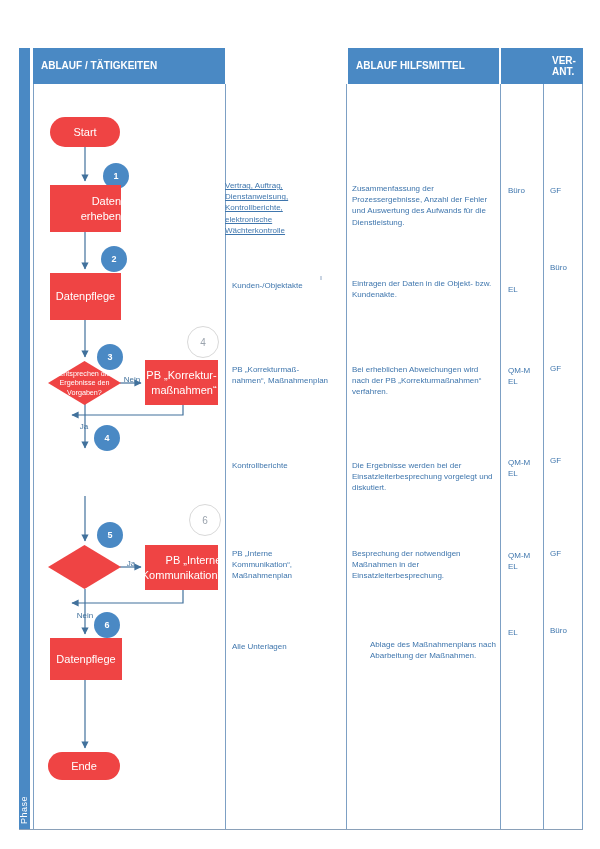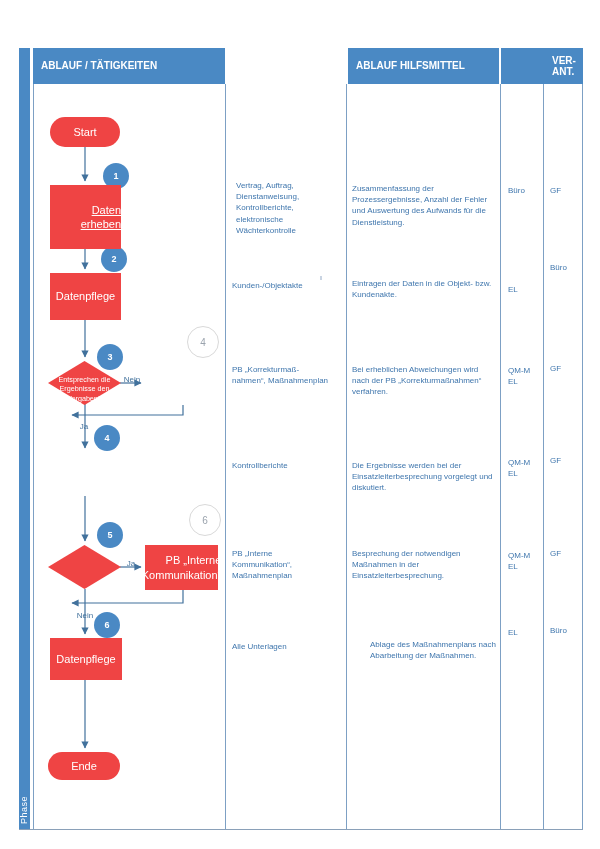--- a/index.html
+++ b/index.html
@@ -23,21 +23,21 @@
   
   .vline{width:1px;top:84px;height:746px;background:#7da0c4;}
   .hline{left:19px;top:829px;width:564px;height:1px;background:#8aa0b8;}
 
   
   .shape{background:#ef4444;color:#fff;display:flex;align-items:center;justify-content:center;
          text-align:right;font-size:11px;line-height:1.3;z-index:3;}
   .stadium{border-radius:15px;}
   .diamond{clip-path:polygon(50% 0,100% 50%,50% 100%,0 50%);z-index:3;}
   .dtext{color:#fff;display:flex;align-items:center;justify-content:center;text-align:center;
-         font-size:7.2px;line-height:1.3;z-index:4;background:transparent;margin-top:6px;}
+         font-size:7.2px;line-height:1.3;z-index:4;background:transparent;}
   .badge{width:26px;height:26px;border-radius:50%;background:#4a89c4;color:#fff;
          font-size:9px;font-weight:bold;display:flex;align-items:center;justify-content:center;z-index:2;}
   .obadge{width:32px;height:32px;border-radius:50%;background:#fff;border:1px solid #d9d9d9;
           color:#9aa3ad;font-size:10px;display:flex;align-items:center;justify-content:center;
           box-sizing:border-box;z-index:1;}
   .flowlabel{color:#41719c;font-size:8px;z-index:5;text-align:center;}
 
   
   .cell{color:#3f76ad;font-size:8px;line-height:1.4;z-index:1;}
   .speck{left:320px;top:276px;width:2px;height:4px;background:#c9d4e2;}
@@ -91,43 +91,45 @@
   <div class="abs badge" style="left:103px;top:163px;">1</div>
   <div class="abs badge" style="left:101px;top:246px;">2</div>
   <div class="abs badge" style="left:97px;top:344px;">3</div>
   <div class="abs badge" style="left:94px;top:425px;">4</div>
   <div class="abs badge" style="left:97px;top:522px;">5</div>
   <div class="abs badge" style="left:94px;top:612px;">6</div>
   <div class="abs obadge" style="left:187px;top:326px;">4</div>
   <div class="abs obadge" style="left:189px;top:504px;">6</div>
 
   <div class="abs shape stadium" style="left:50px;top:117px;width:70px;height:30px;">Start</div>
-  <div class="abs shape" style="left:50px;top:185px;width:71px;height:64px;text-decoration:underline;">Daten erheben</div>
+  <div class="abs shape" style="left:50px;top:185px;width:71px;height:47px;">Daten erheben</div>
   <div class="abs shape" style="left:50px;top:273px;width:71px;height:47px;">Datenpflege</div>
 
   <div class="abs shape diamond" style="left:48px;top:361px;width:73px;height:44px;"></div>
   <div class="abs dtext pre" style="left:40px;top:361px;width:89px;height:44px;">Entsprechen die
 Ergebnisse den
 Vorgaben?</div>
 
+  <div class="abs shape pre" style="left:145px;top:360px;width:73px;height:45px;">PB „Korrektur-
+maßnahmen“</div>
 
   <div class="abs shape diamond" style="left:48px;top:545px;width:73px;height:44px;"></div>
 
   <div class="abs shape pre" style="left:145px;top:545px;width:73px;height:45px;">PB „Interne
 Kommunikation“</div>
   <div class="abs shape" style="left:50px;top:638px;width:72px;height:42px;">Datenpflege</div>
   <div class="abs shape stadium" style="left:48px;top:752px;width:72px;height:28px;">Ende</div>
 
   <div class="abs flowlabel" style="left:120px;top:375px;width:24px;">Nein</div>
   <div class="abs flowlabel" style="left:74px;top:422px;width:20px;">Ja</div>
   <div class="abs flowlabel" style="left:121px;top:559px;width:20px;">Ja</div>
   <div class="abs flowlabel" style="left:73px;top:611px;width:24px;">Nein</div>
 
   <div>
-    <div class="abs cell pre" style="left:236px;top:180px;width:110px;">Vertrag, Auftrag,
+    <div class="abs cell pre" style="left:225px;top:180px;width:110px;text-decoration:underline;">Vertrag, Auftrag,
 Dienstanweisung,
 Kontrollberichte,
 elektronische
 Wächterkontrolle</div>
     <div class="abs cell pre" style="left:352px;top:183px;width:146px;">Zusammenfassung der
 Prozessergebnisse, Anzahl der Fehler
 und Auswertung des Aufwands für die
 Dienstleistung.</div>
     <div class="abs cell pre" style="left:508px;top:185px;width:32px;">Büro</div>
     <div class="abs cell pre" style="left:550px;top:185px;width:30px;">GF</div>

